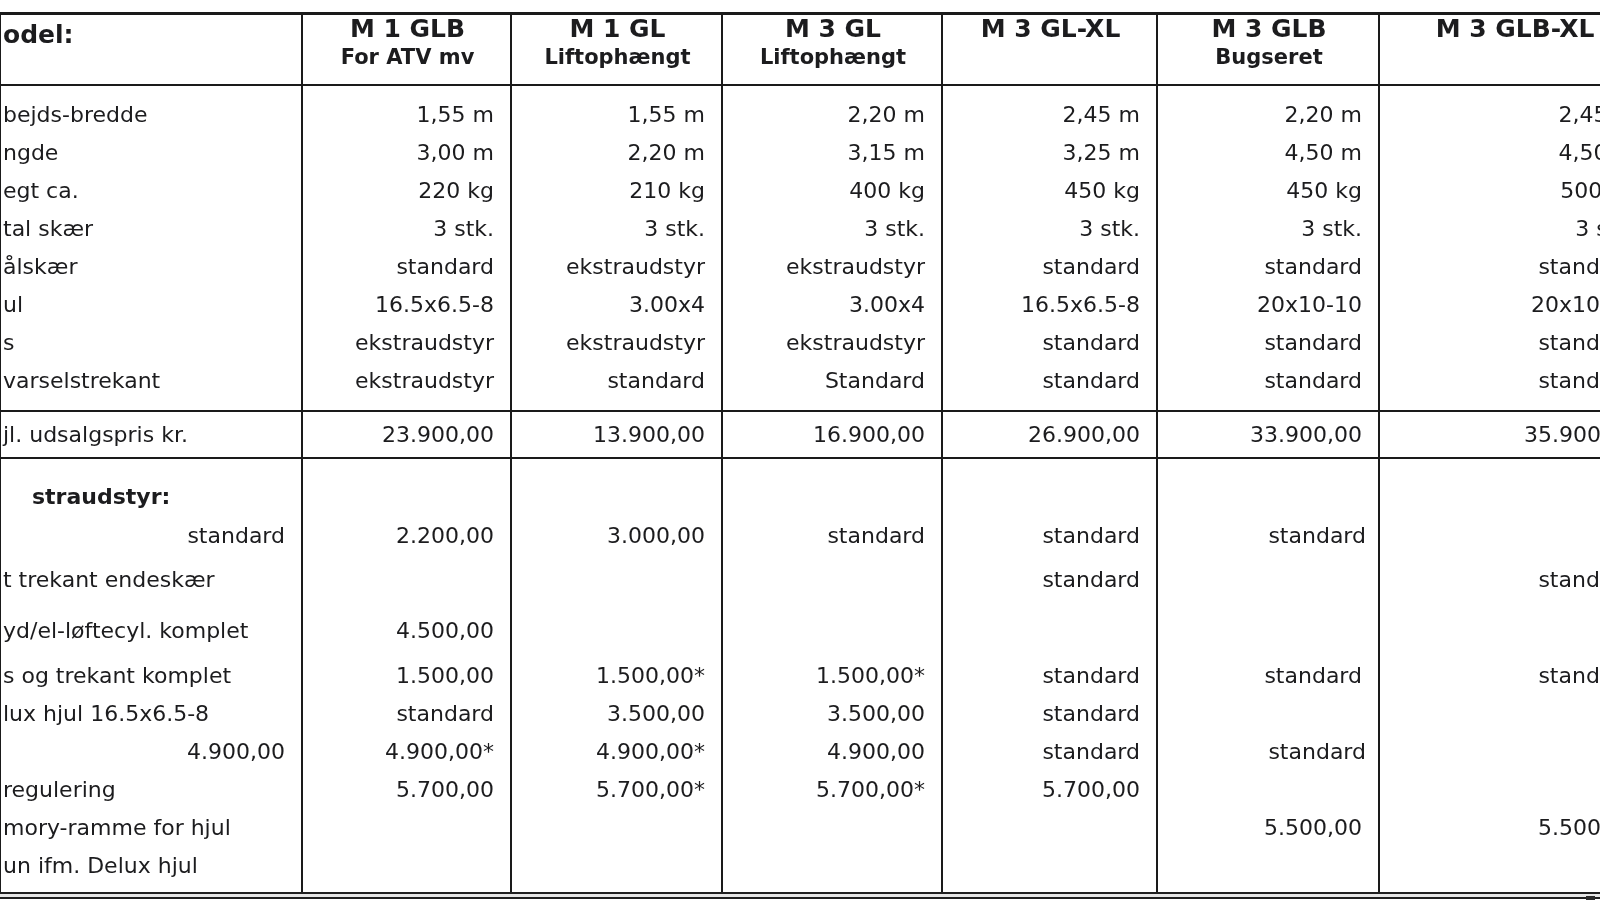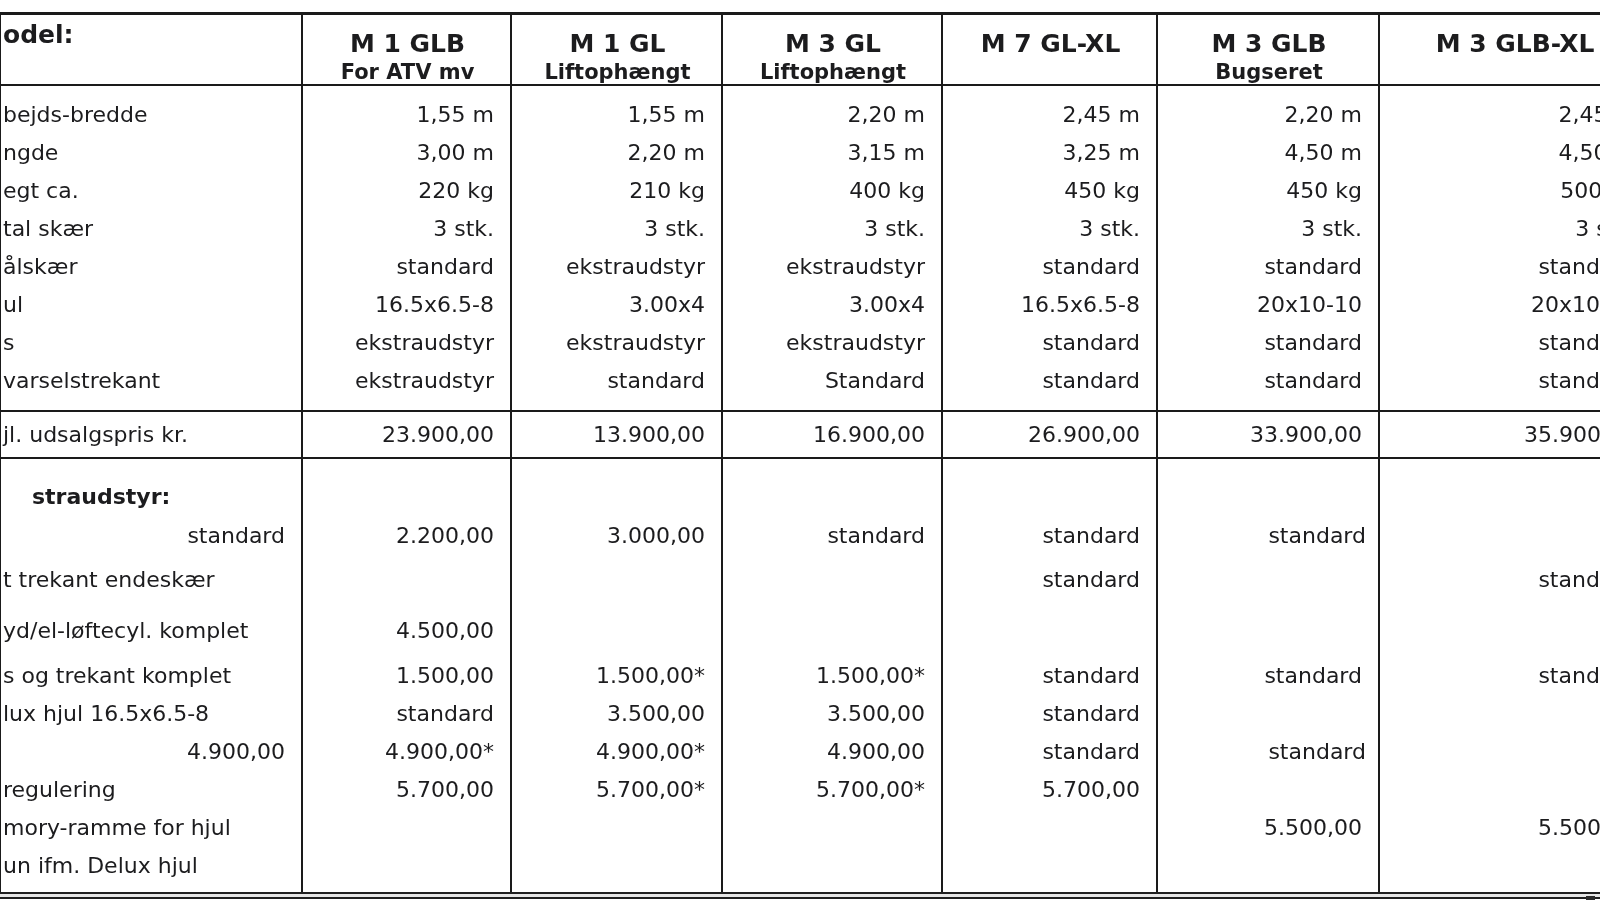--- a/index.html
+++ b/index.html
@@ -22,21 +22,21 @@
   }
   .cell { height: 100%; display: flex; align-items: center; overflow: hidden; }
   .cell.l { justify-content: flex-start; padding-left: 3px; }
   .cell.v { justify-content: flex-end; padding-right: 18px; white-space: nowrap; }
   .cell.v:last-child { padding-right: 14px; }
   .cell.b { font-weight: bold; padding-left: 32px; }
 
   .header-row { height: 71px; border-bottom: 2px solid #1a1a1a; }
   .head {
     height: 100%; display: flex; flex-direction: column;
-    align-items: center; justify-content: flex-start; padding-top: 15px;
+    align-items: center; justify-content: flex-start; padding-top: 0;
   }
   .mname { font-weight: bold; font-size: 25px; line-height: 1.15; white-space: nowrap; }
   .msub  { font-weight: bold; font-size: 21px; line-height: 1.25; white-space: nowrap; }
   .corner { align-items: flex-start; padding-top: 7px; font-weight: bold; font-size: 25px; }
 
   .sec-specs { padding: 10px 0; border-bottom: 2px solid #1a1a1a; }
   .spec-row { height: 38px; }
   .price-row { height: 47px; border-bottom: 2px solid #1a1a1a; }
   .sec-extras { padding: 18px 0 7px 0; }
 
@@ -64,21 +64,21 @@
       </div>
       <div class="cell head">
         <div class="mname">M 1 GL</div>
         <div class="msub">Liftophængt</div>
       </div>
       <div class="cell head">
         <div class="mname">M 3 GL</div>
         <div class="msub">Liftophængt</div>
       </div>
       <div class="cell head">
-        <div class="mname">M 7 GL-XL</div>
+        <div class="mname">M 3 GL-XL</div>
         <div class="msub"></div>
       </div>
       <div class="cell head">
         <div class="mname">M 3 GLB</div>
         <div class="msub">Bugseret</div>
       </div>
       <div class="cell head">
         <div class="mname">M 3 GLB-XL</div>
         <div class="msub"></div>
       </div>

